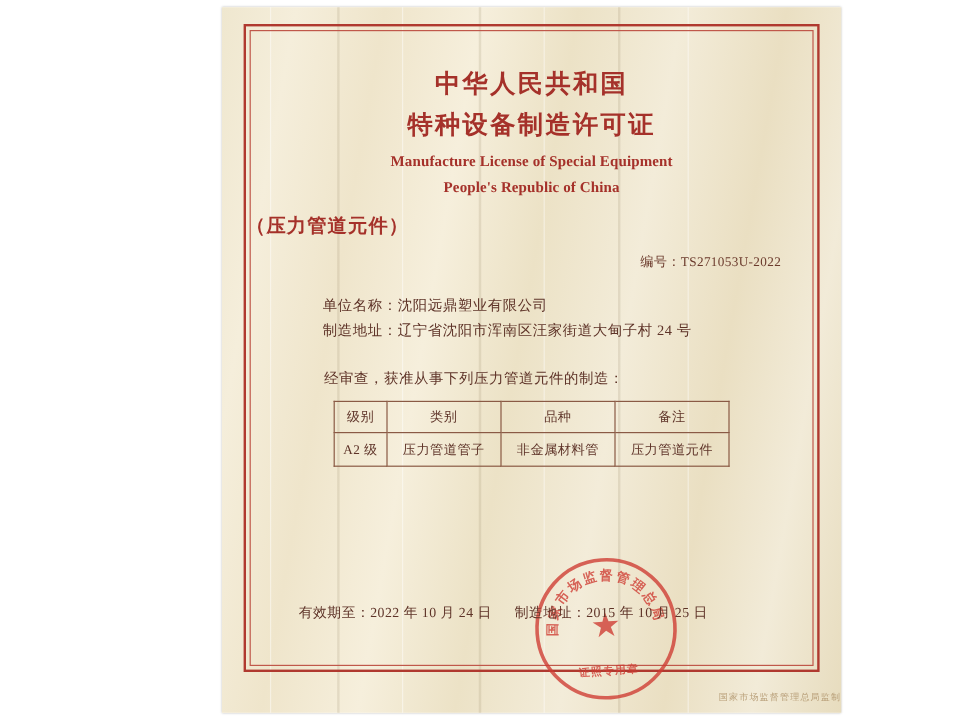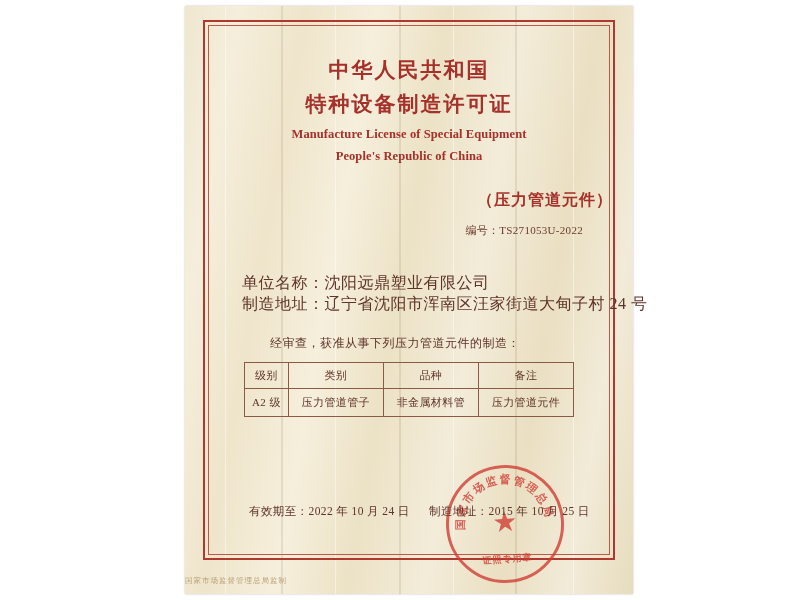--- a/index.html
+++ b/index.html
@@ -17,21 +17,21 @@
     height: 600px;
     background: #ffffff;
     overflow: hidden;
   }
 
   
   #certificate {
     position: absolute;
     left: 185px;
     top: 6px;
-    width: 448px;
+    width: 516px;
     height: 588px;
     background:
       linear-gradient(100deg,
         #efe7cf 0%,
         #f5eedb 10%,
         #efe5cb 22%,
         #f6efdc 35%,
         #ece2c6 48%,
         #f3ecd9 62%,
         #eadfc2 76%,
@@ -101,41 +101,41 @@
     font-family: "Liberation Serif", serif;
     font-weight: bold;
     font-size: 12.5px;
     margin-top: 9px;
     letter-spacing: 0.1px;
   }
   .title-en.l2 {
     margin-top: 7px;
   }
   .subtitle-cn {
-    text-align: right;
+    text-align: left;
     color: #a5312a;
     font-weight: bold;
     font-size: 16px;
     letter-spacing: 1px;
-    margin-top: 26px;
+    margin-top: 14px;
   }
 
   .cert-no {
     text-align: right;
     padding-right: 30px;
     margin-top: 12px;
     font-size: 11px;
     color: #6b3a2c;
     letter-spacing: 0.3px;
   }
 
   .field-block {
-    margin-top: 34px;
-    padding-left: 37px;
-    font-size: 16px;
+    margin-top: 18px;
+    padding-left: 64px;
+    font-size: 12px;
     color: #5e3328;
     line-height: 21px;
   }
   .field-row {
     white-space: nowrap;
   }
   .field-label {
     letter-spacing: 0.5px;
   }
   .field-value {
@@ -243,21 +243,21 @@
     font-weight: bold;
     letter-spacing: 1px;
   }
 
   
   #print-note {
     position: absolute;
     left: 0;
     right: 0;
     bottom: 8px;
-    text-align: left;
+    text-align: right;
     color: #b9a07a;
     font-size: 7.5px;
     letter-spacing: 1px;
   }
 </style>
 </head>
 <body>
 
 <div id="page">
 

